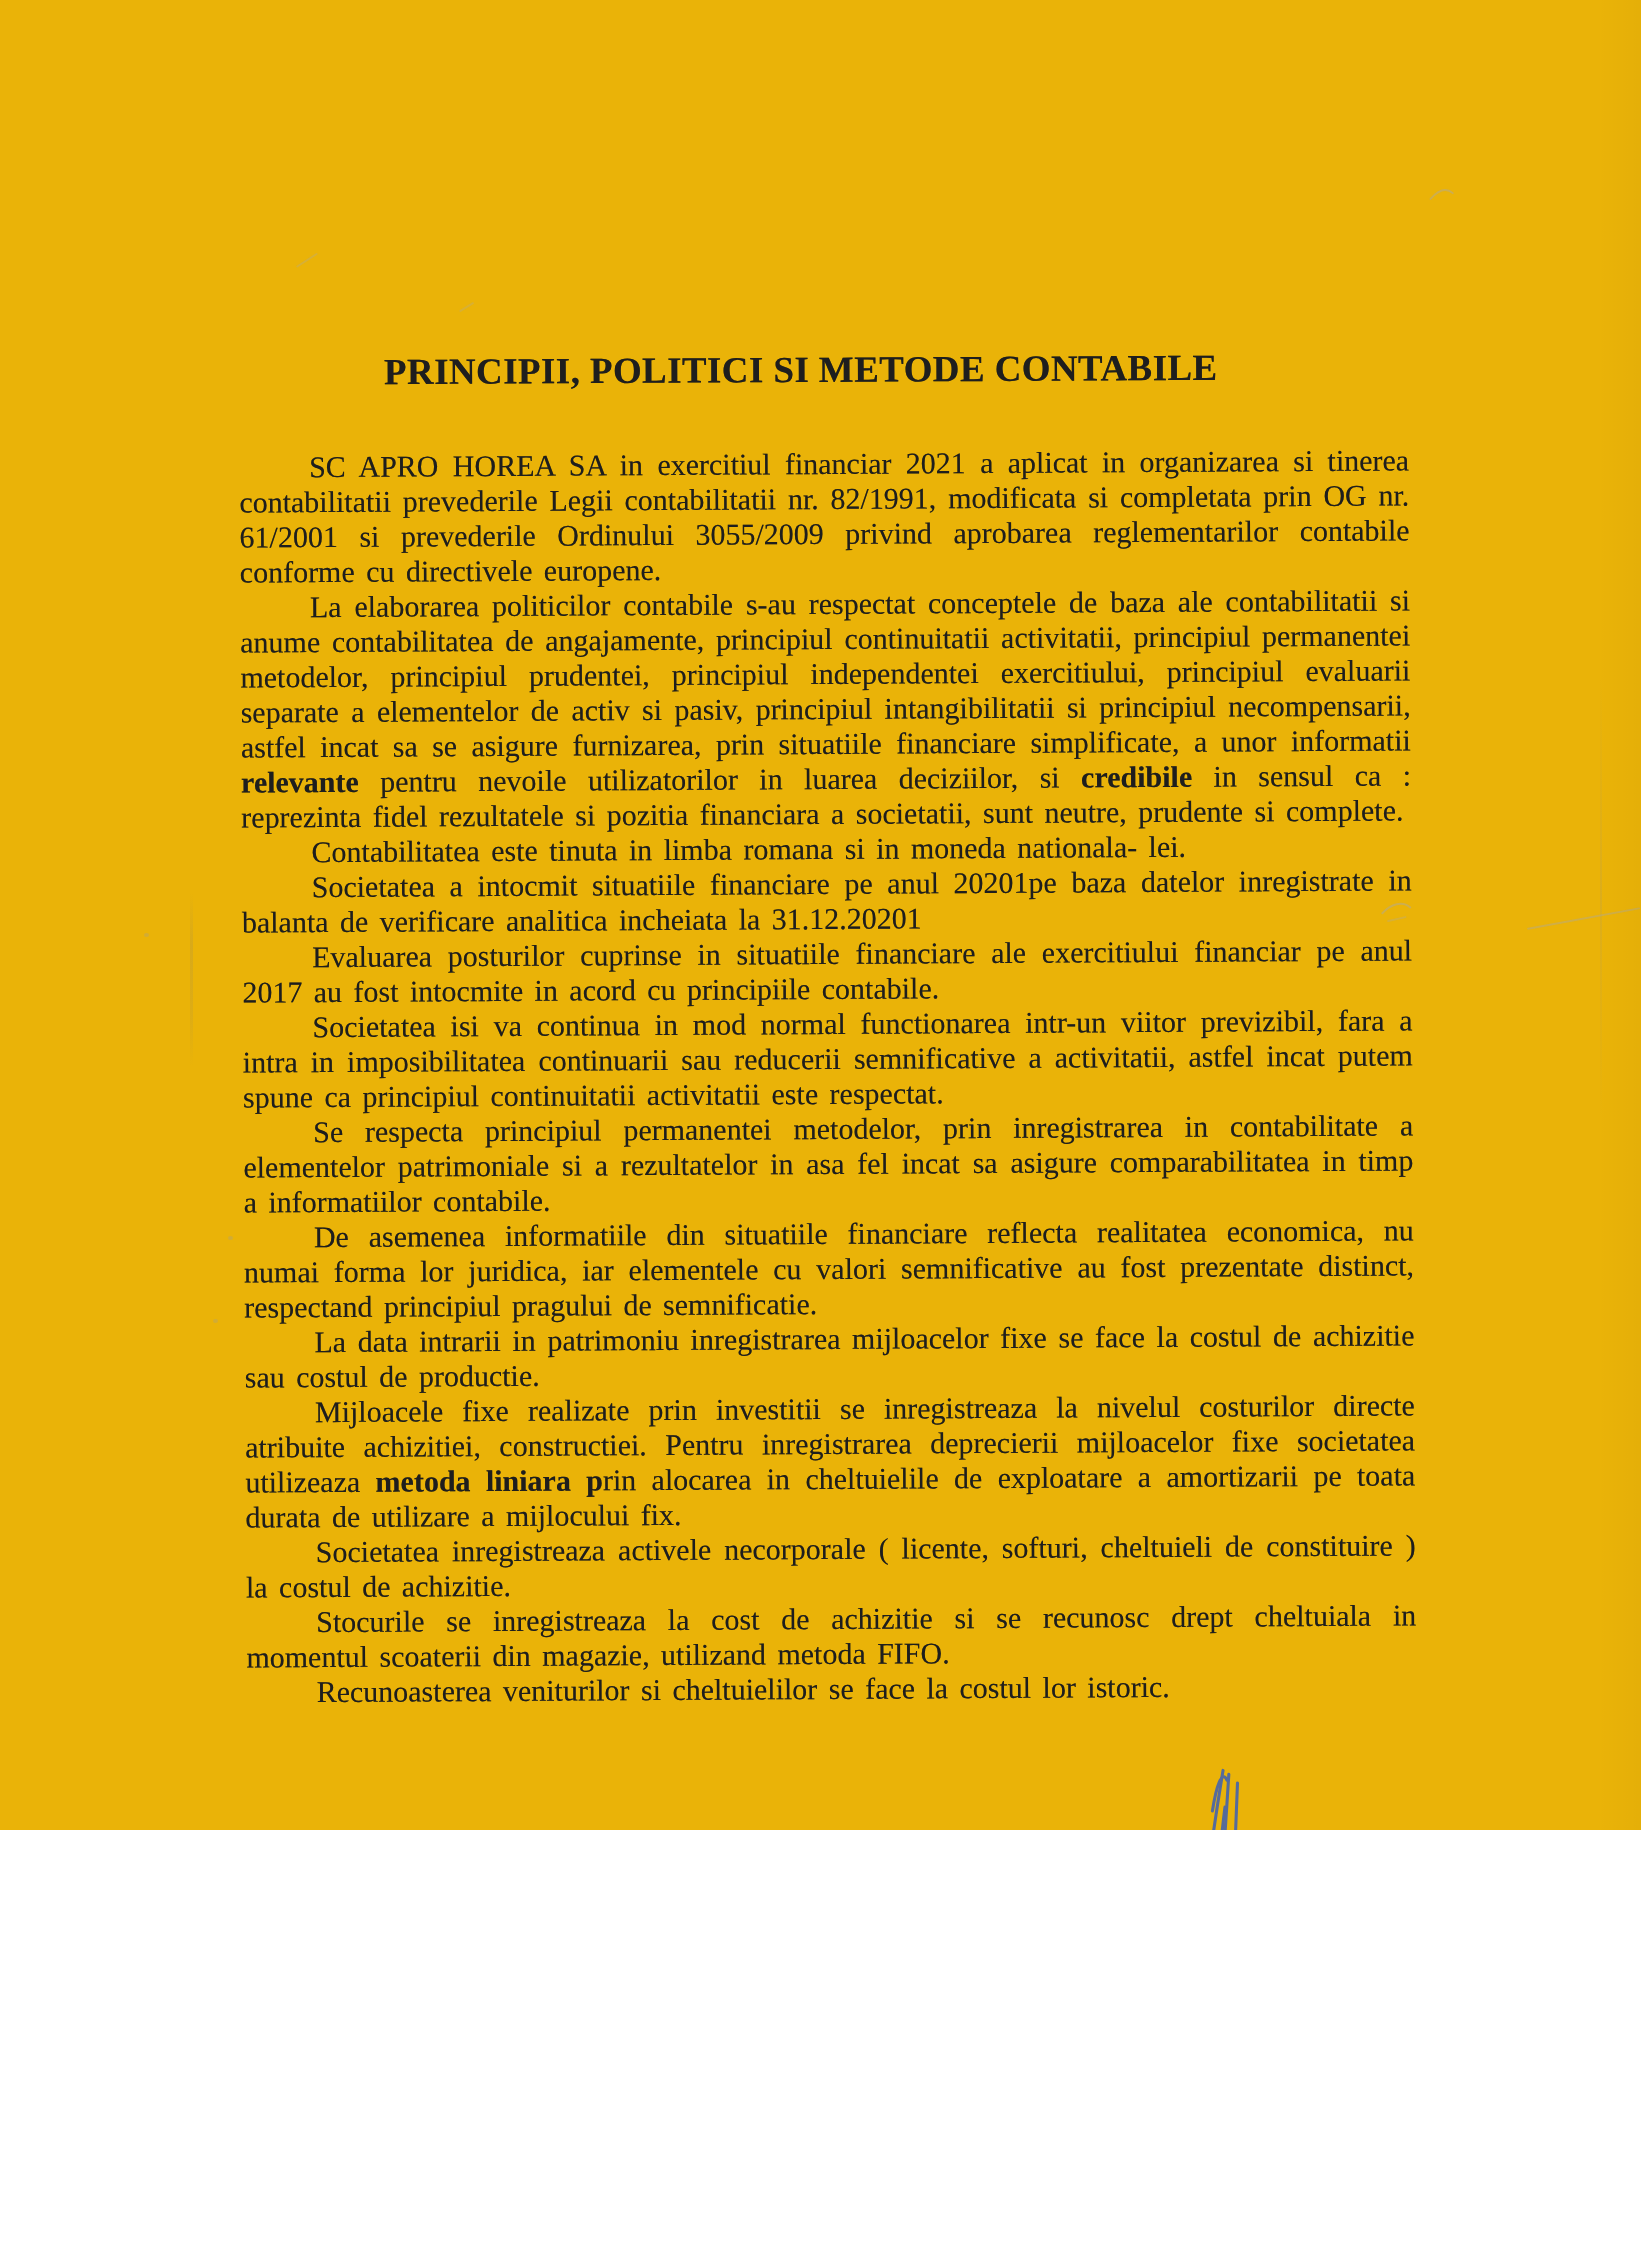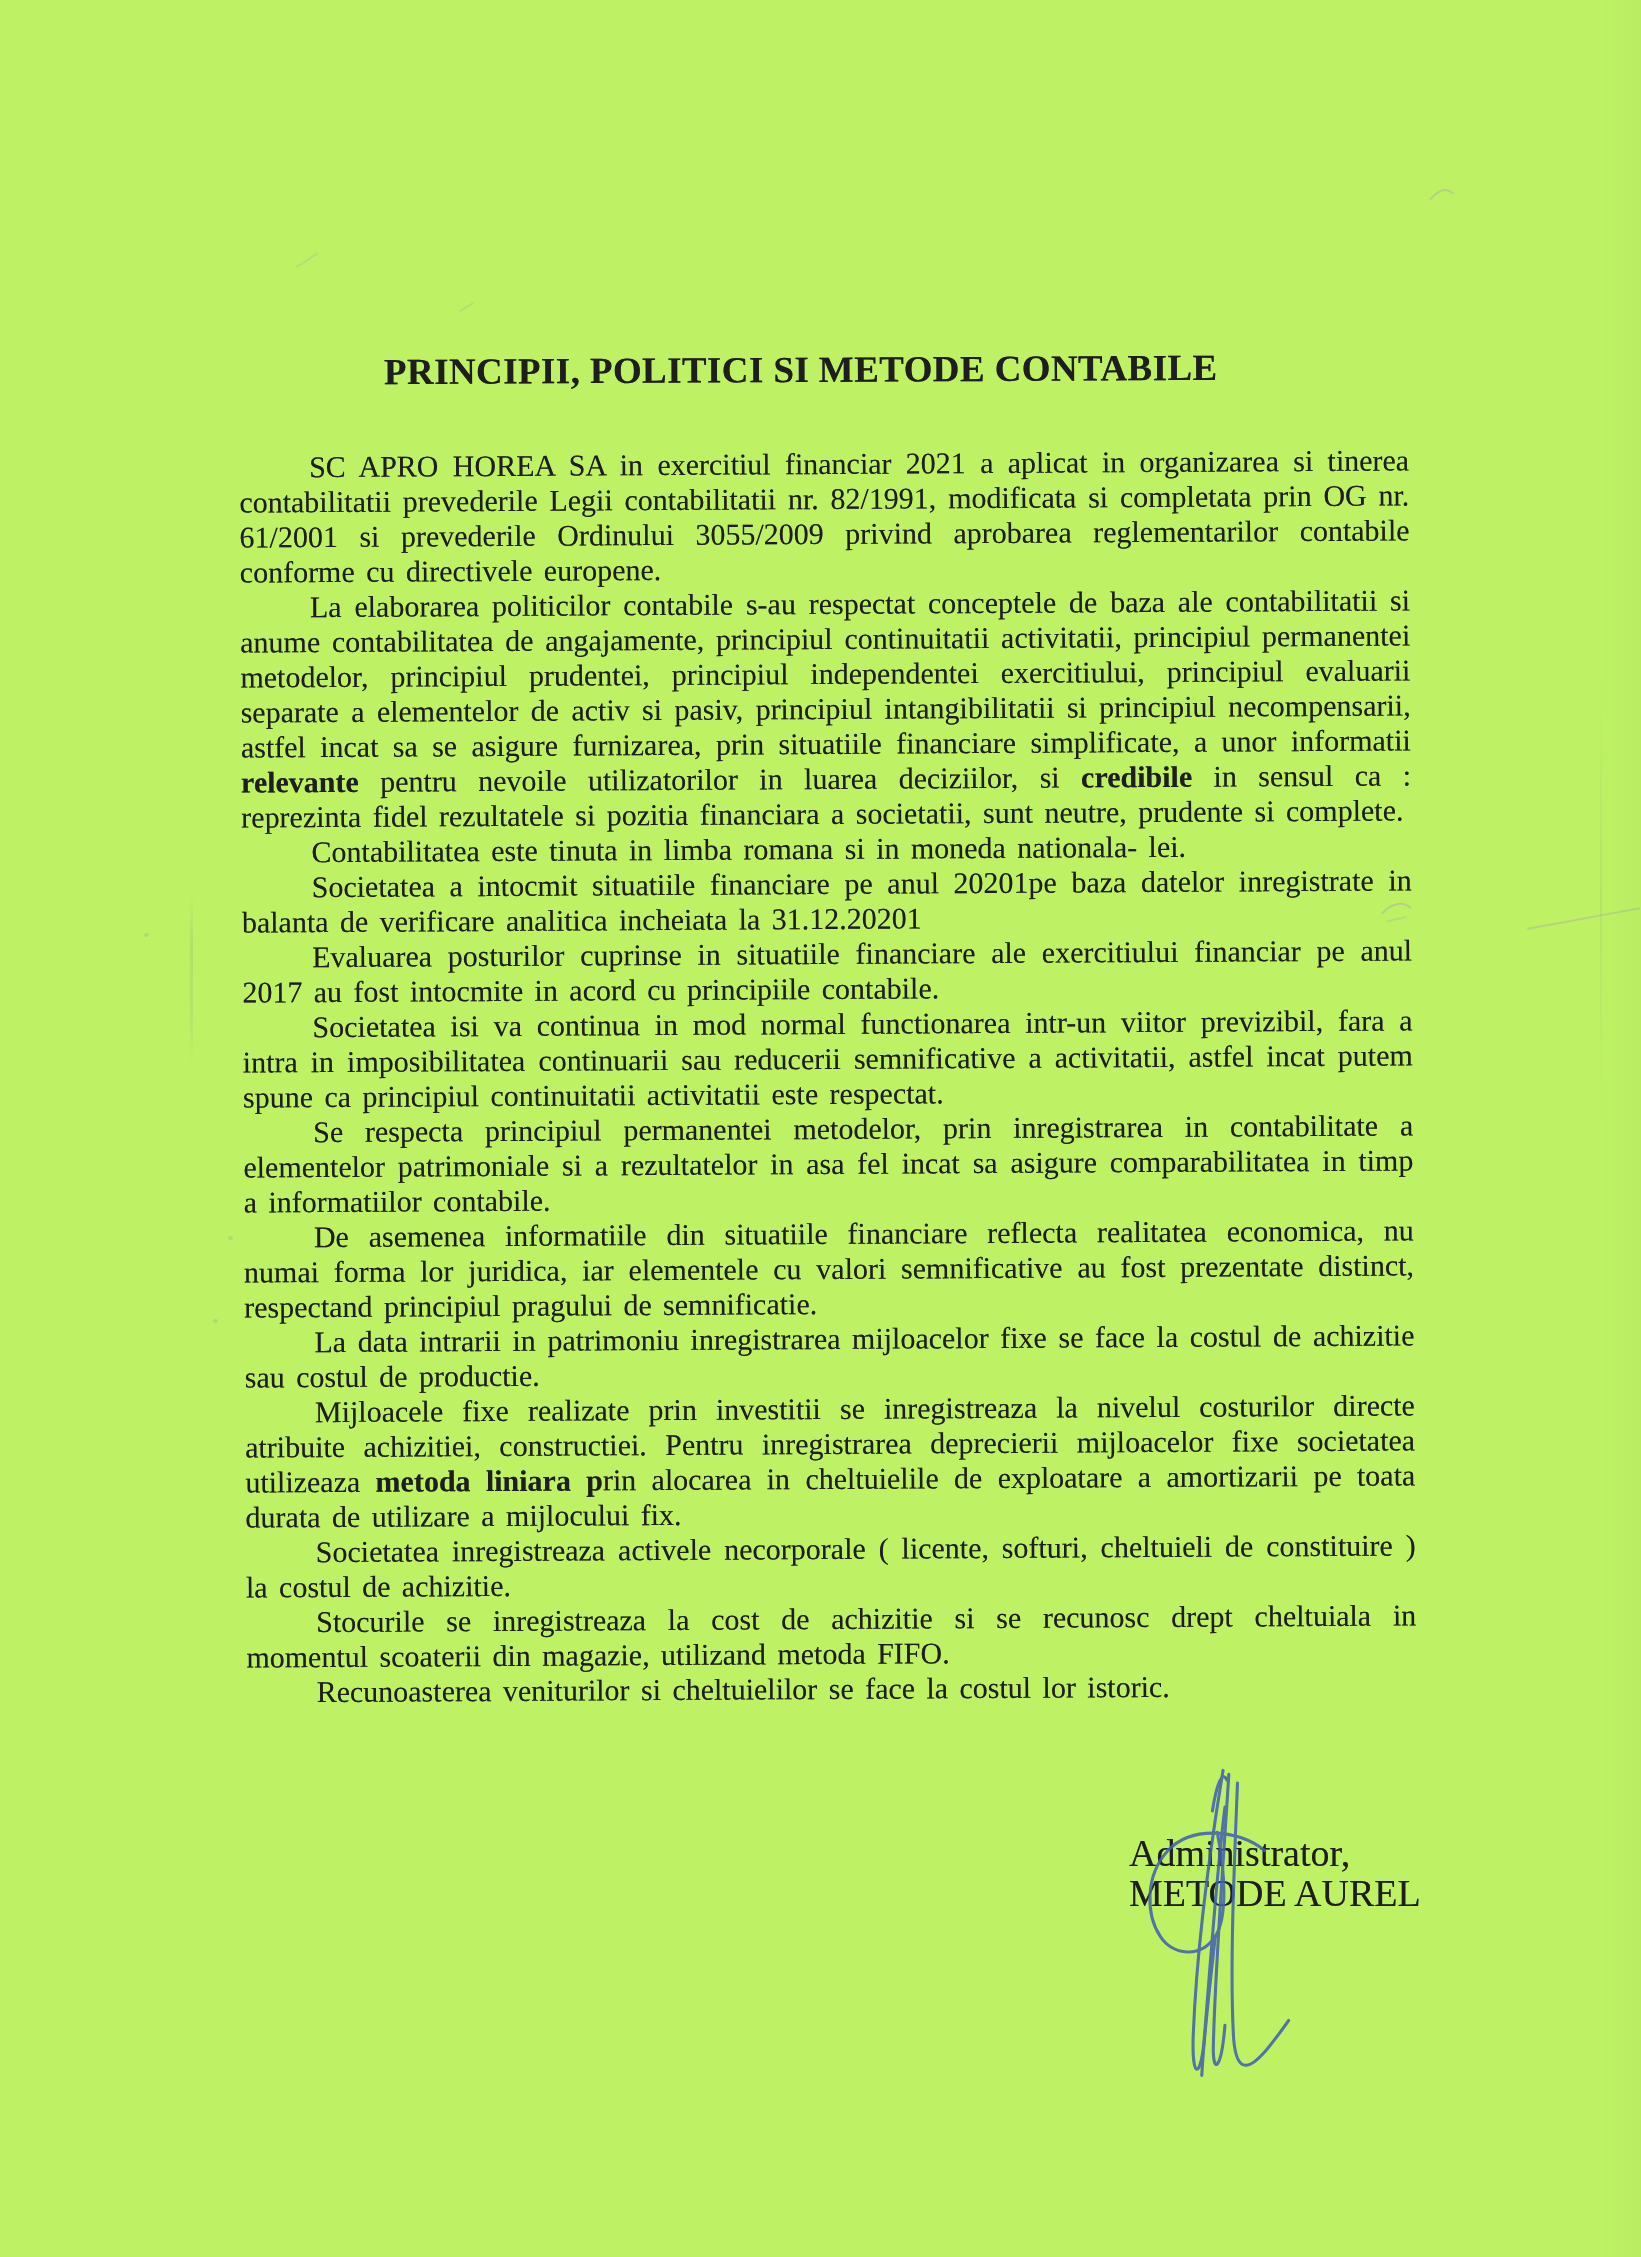--- a/index.html
+++ b/index.html
@@ -4,22 +4,22 @@
 <style>
   html,body{margin:0;padding:0;}
   body{
     width:1641px;height:2257px;
     background:#ffffff;
     font-family:"Liberation Serif", serif;
     color:#1e1e1e;
     -webkit-font-smoothing:antialiased;
   }
   .page{
-    position:relative;width:1641px;height:2257px;overflow:hidden;
-    background:#bef264;
+    position:relative;width:1641px;height:1830px;overflow:hidden;
+    background:#eab308;
   }
   
   .page::after{
     content:"";position:absolute;top:0;right:0;width:44px;height:100%;
     background:linear-gradient(to right, rgba(0,0,0,0), rgba(0,0,0,0.025));
     pointer-events:none;
   }
   .doc-title{
     position:absolute;left:384px;top:348px;margin:0;
     font-size:37px;font-weight:bold;letter-spacing:0.4px;white-space:nowrap;

